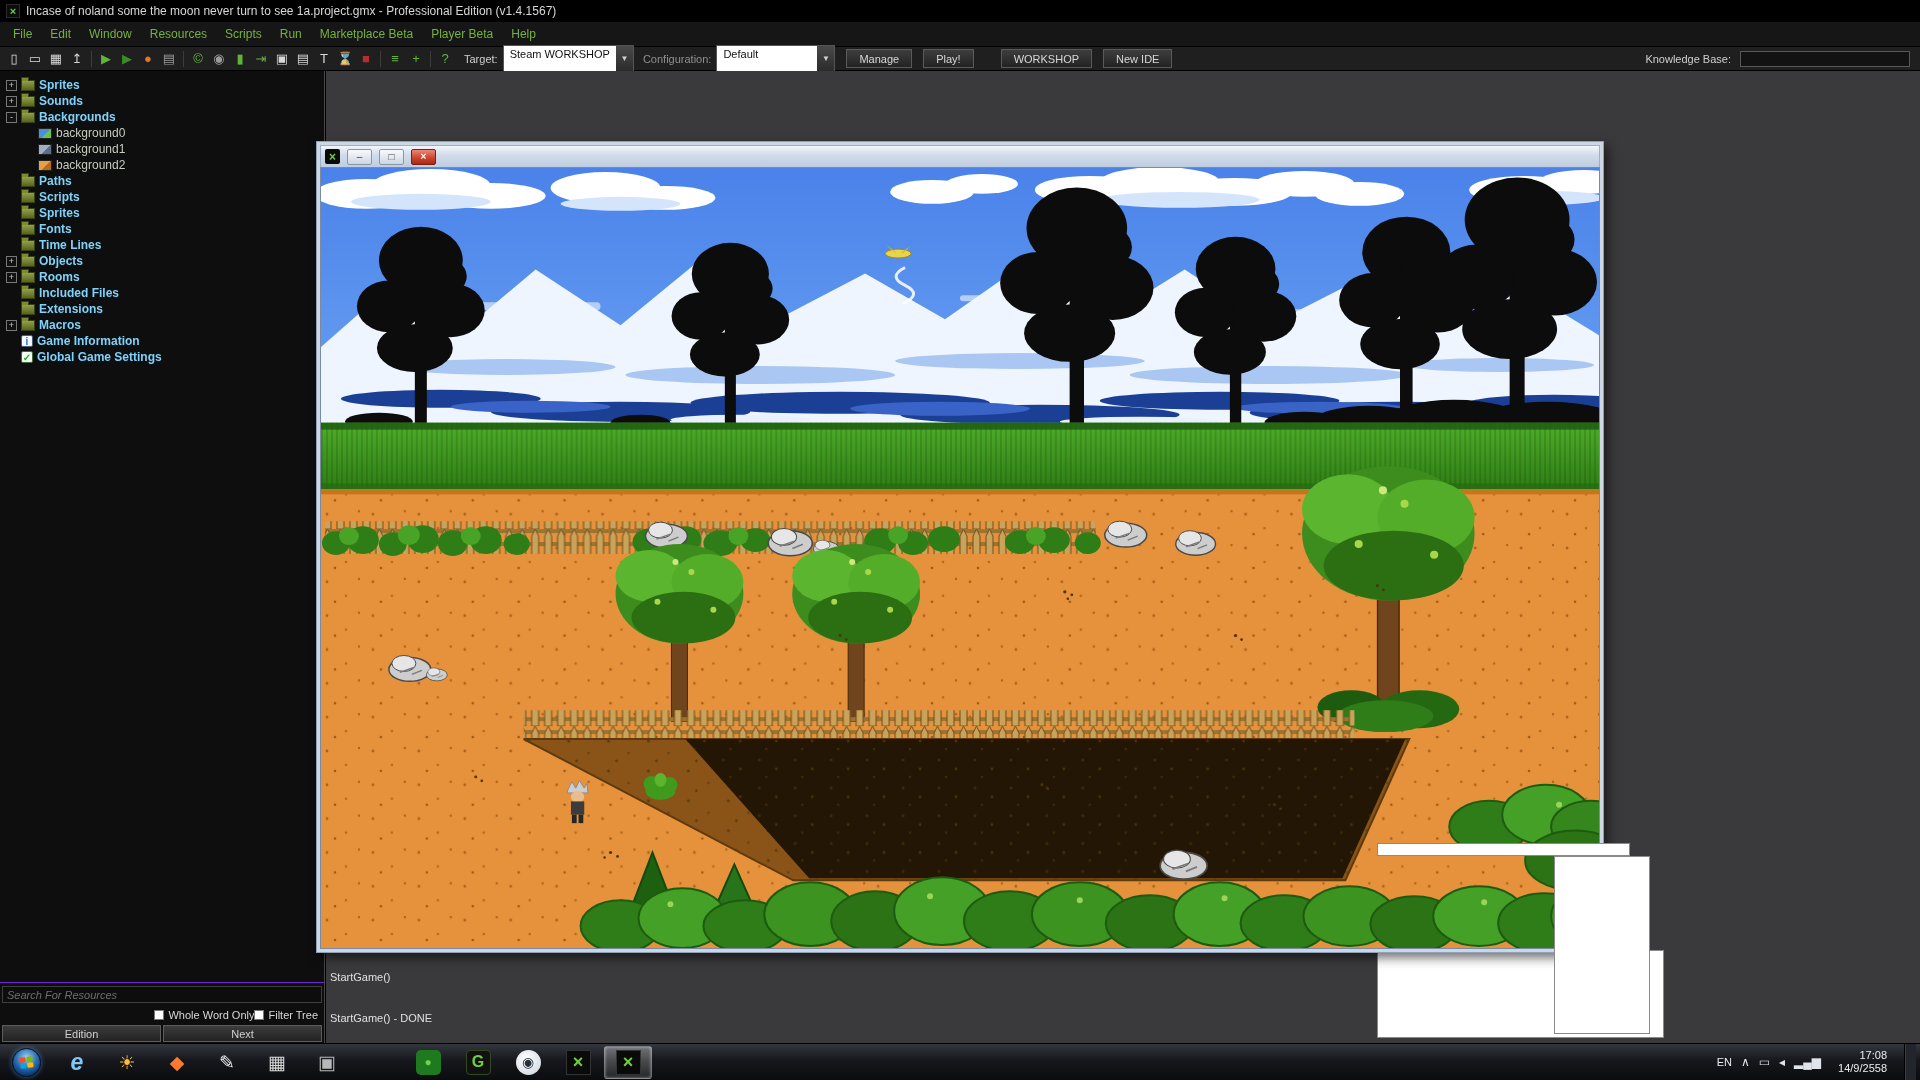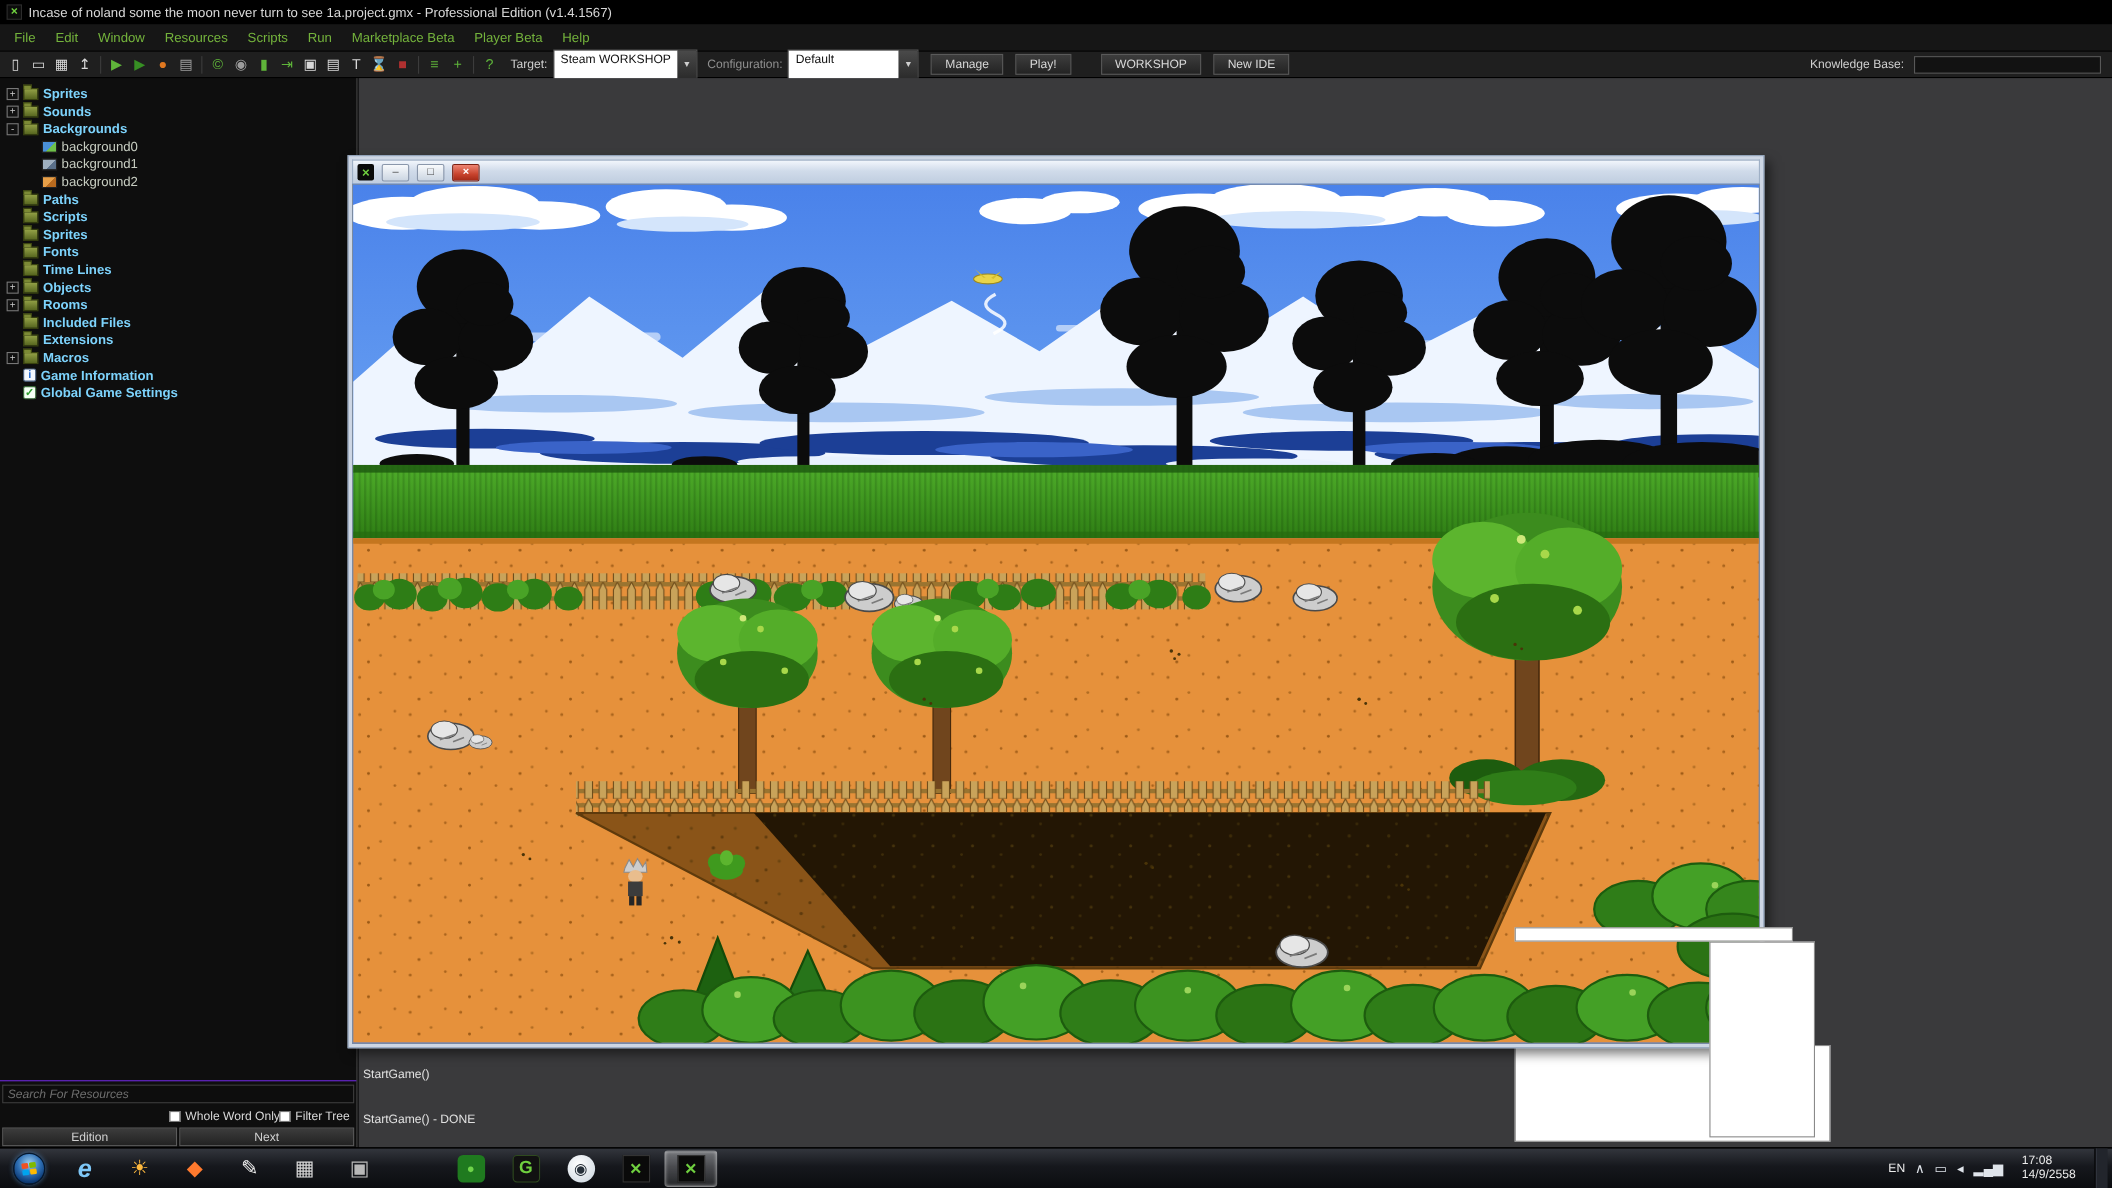--- a/index.html
+++ b/index.html
@@ -100,21 +100,21 @@
 .ic-diamond{color:#ff7a2e}
 .ic-pencil{color:#f0f0f0}
 .ic-grid{color:#d8d8d8}
 .ic-sq{color:#b8b8b8}
 .ic-dot{color:#6fd44a;background:#1f7a1f;border-radius:5px;width:25px;height:25px;display:flex;align-items:center;justify-content:center;font-size:12px}
 .ic-g{color:#6fcf3f;background:#111;border:1px solid #2f4a1f;border-radius:4px;width:25px;height:25px;display:flex;align-items:center;justify-content:center;font-weight:bold;font-size:16px}
 .ic-steam{color:#26303a;background:radial-gradient(circle at 40% 35%,#fff,#c9d4de);border-radius:50%;width:25px;height:25px;display:flex;align-items:center;justify-content:center;font-size:14px}
 .ic-gm{background:#0a0a0a;color:#6fcf3f;border:1px solid #333;width:25px;height:25px;display:flex;align-items:center;justify-content:center;font-weight:bold;font-size:18px}
 .tray{margin-left:auto;display:flex;align-items:center;gap:9px;padding-right:4px;color:#ececec;font-size:11px;height:100%}
 .tray-icon{color:#dfe4ea;font-size:12px}
-.clock{text-align:left;line-height:13px;padding:0 8px;white-space:nowrap}
+.clock{text-align:right;line-height:13px;padding:0 8px;white-space:nowrap}
 .show-desktop{width:12px;height:100%;background:#22252c;border-left:1px solid #000;box-shadow:inset 1px 0 0 #3a3e48;flex:none}
 </style>
 </head>
 <body>
 
 <div class="screen">
 
   <div class="titlebar">
     <span class="gm-mini">×</span>
     <span>Incase of noland some the moon never turn to see 1a.project.gmx  -  Professional Edition (v1.4.1567)</span>

